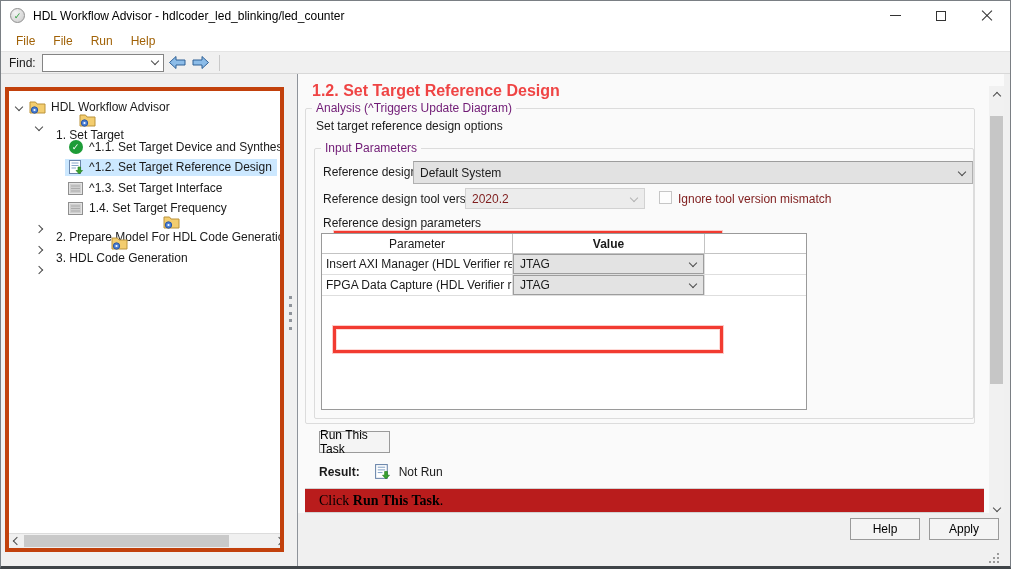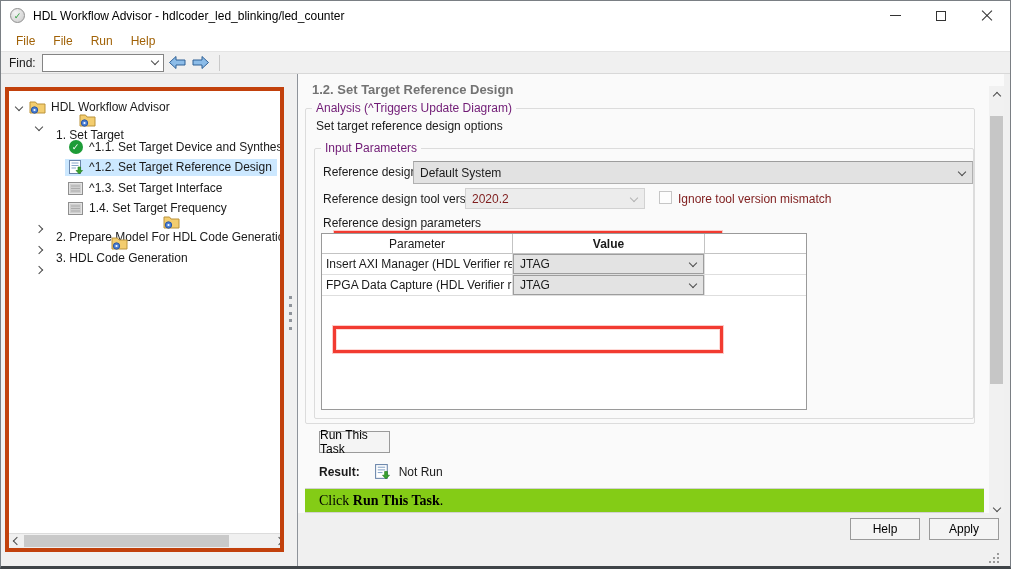--- a/index.html
+++ b/index.html
@@ -57,21 +57,21 @@
   .icon-check::after { content:"✓"; color:#fff; font-size:9px; font-weight:bold; }
   
   .hscroll { position:absolute; left:0; bottom:0; width:277px; height:15px; background:#f0f0f0; border-top:1px solid #dcdcdc; }
   .hs-arrow { position:absolute; top:0; width:15px; height:14px; display:flex; align-items:center; justify-content:center; }
   .hs-thumb { position:absolute; left:15px; top:1px; width:205px; height:12px; background:#c9c9c9; }
   
   .splitter { position:absolute; left:286px; top:295px; width:6px; height:34px; display:flex; flex-direction:column; justify-content:space-between; align-items:center; }
   .splitter i { width:3px; height:3px; background:#8f949b; }
   
   .task-panel { position:absolute; left:296px; top:73px; width:707px; height:493px; background:#fafafa; border-left:1px solid #8e939a; }
-  .task-title { position:absolute; left:14px; top:8px; font-weight:bold; font-size:13px; color:#737373; }
+  .task-title { position:absolute; left:14px; top:8px; font-weight:bold; font-size:16px; color:#ef4444; }
   .groupbox { position:absolute; border:1px solid #dcdcdc; border-radius:2px; }
   .legend { position:absolute; top:-8px; left:6px; background:#fafafa; padding:0 4px; font-size:12px; color:#701a75; white-space:nowrap; }
   .g-analysis { left:7px; top:34px; width:670px; height:316px; }
   .g-input { position:absolute; left:8px; top:39px; width:660px; height:271px; border:1px solid #dcdcdc; border-radius:2px; }
   .opt-text { position:absolute; left:10px; top:10px; }
   .fld-label { position:absolute; white-space:nowrap; }
   .dis-text { color:#7f1d1d; }
   .dropdown { position:absolute; background:#e2e2e2; border:1px solid #b0b0b0; border-top-color:#9d9d9d; display:flex; align-items:center; padding-left:6px; }
   .dropdown .dd-chev { position:absolute; right:7px; top:50%; margin-top:-4px; }
   .dropdown.disabled { background:#ececec; border-color:#d2d2d2; color:#a3a3a3; }
@@ -92,21 +92,21 @@
   .annot2 { left:18px; top:177px; width:390px; height:27px; }
   
   .btn { background:#f4f4f4; border:1px solid #9a9a9a; display:flex; align-items:center; justify-content:center; color:#000; }
   .run-btn { position:absolute; left:21px; top:357px; width:71px; height:22px; }
   
   .result-row { position:absolute; left:21px; top:390px; display:flex; align-items:center; }
   .result-label { font-weight:600; }
   .result-row .ico { margin-left:14px; }
   .result-value { margin-left:8px; }
   
-  .msg-box { position:absolute; left:7px; top:414px; width:679px; height:25px; background:#84cc16; border-top:1px solid #d2d2d2; border-bottom:1px solid #d2d2d2; display:flex; align-items:center; }
+  .msg-box { position:absolute; left:7px; top:414px; width:679px; height:25px; background:#b91c1c; border-top:1px solid #d2d2d2; border-bottom:1px solid #d2d2d2; display:flex; align-items:center; }
   .msg-text { margin-left:14px; font-family:"Liberation Serif","DejaVu Serif",serif; font-size:14px; color:#000; }
   
   .vscroll { position:absolute; left:691px; top:12px; width:15px; height:431px; background:#f1f1f1; }
   .vs-arrow { position:absolute; left:0; width:15px; height:15px; display:flex; align-items:center; justify-content:center; }
   .vs-thumb { position:absolute; left:1px; top:30px; width:13px; height:268px; background:#c6c6c6; }
   
   .task-footer { position:absolute; left:297px; top:512px; width:706px; height:54px; background:#f0f0f0; }
   .help-btn  { position:absolute; left:552px; top:5px; width:70px; height:22px; }
   .apply-btn { position:absolute; left:631px; top:5px; width:70px; height:22px; }
   .resize-grip { position:absolute; right:5px; bottom:4px; width:10px; height:10px; }

